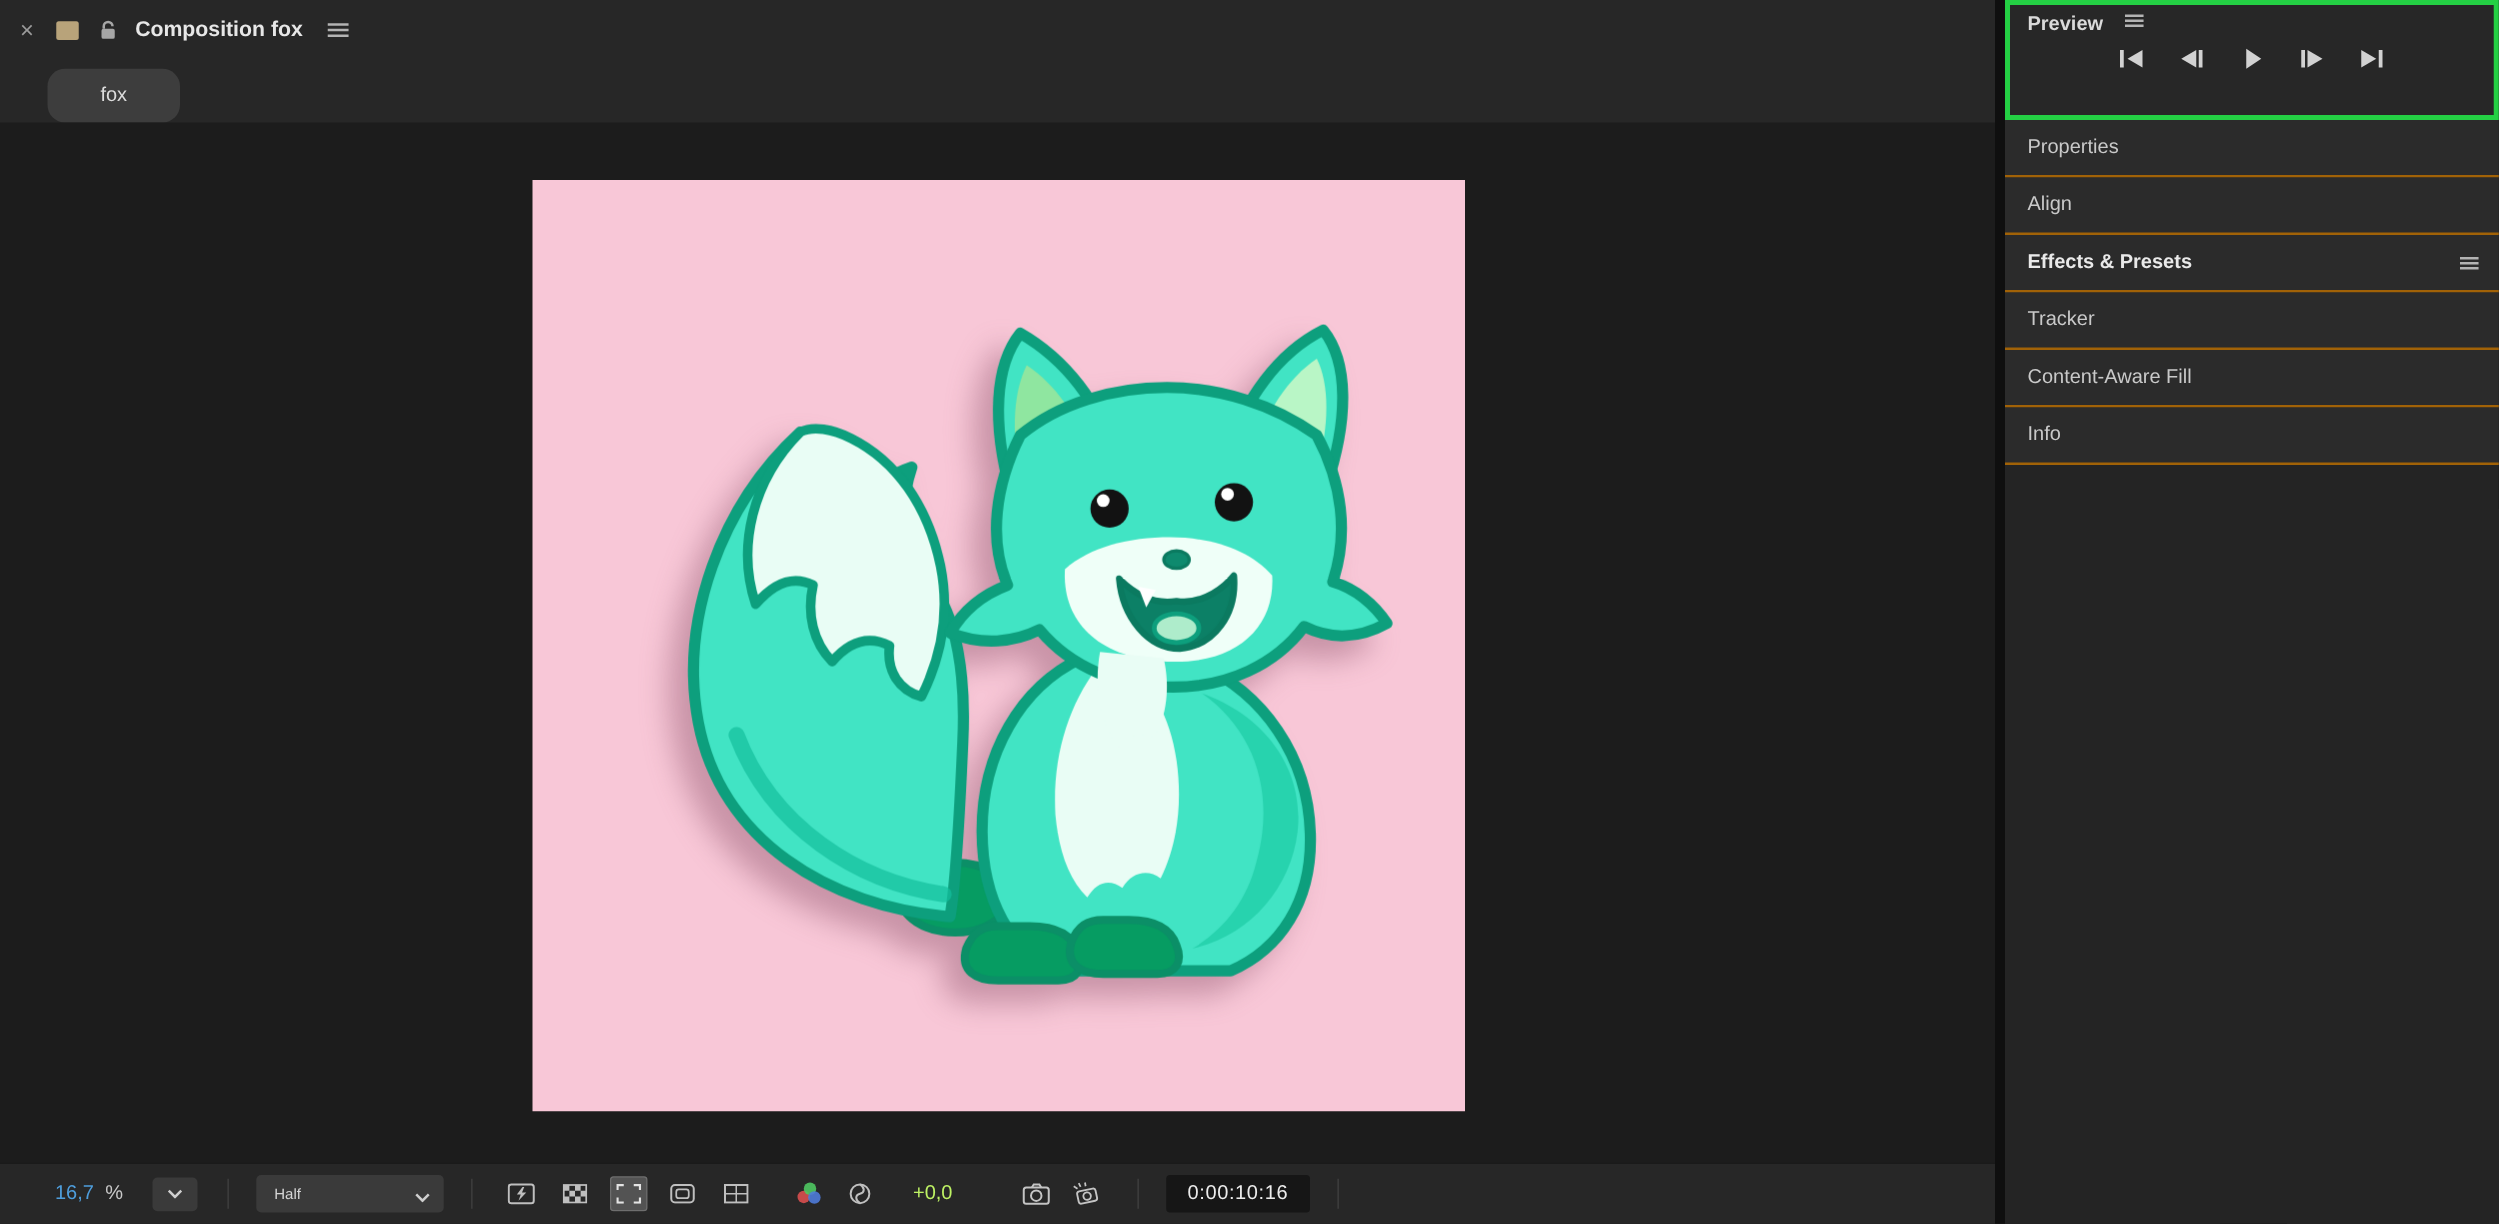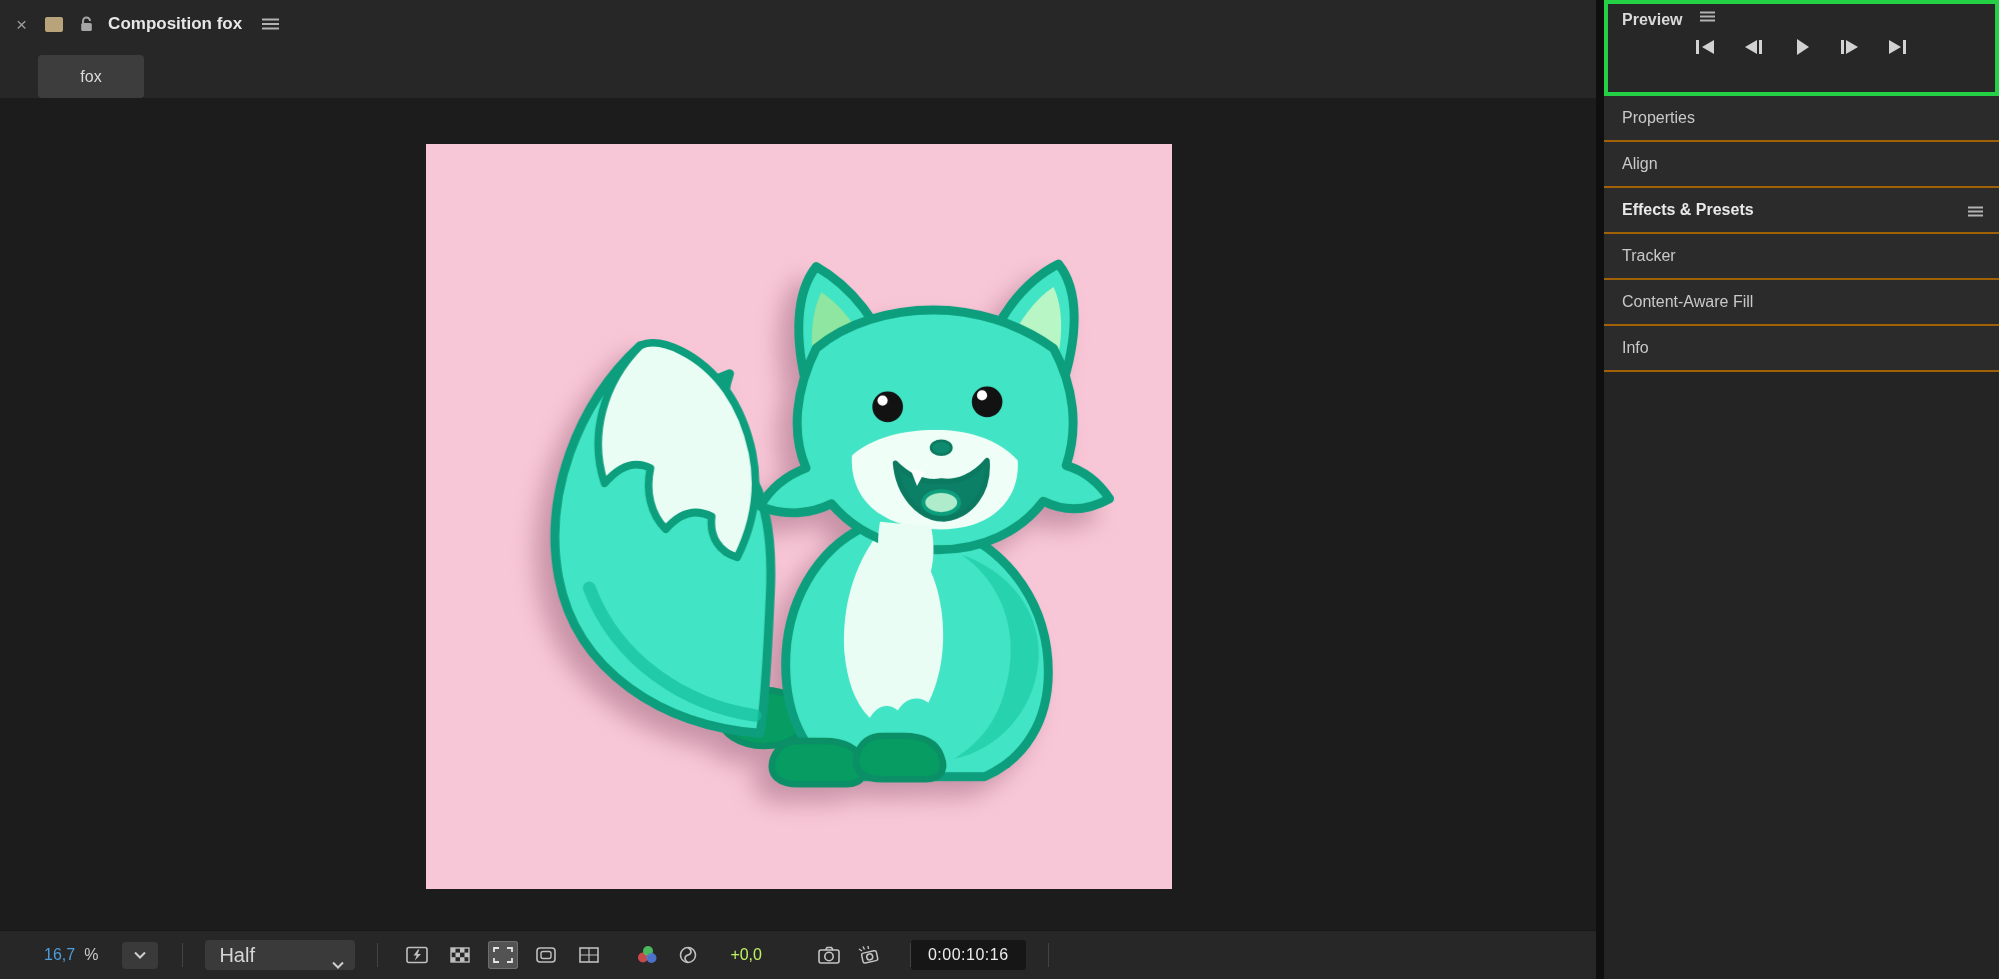--- a/index.html
+++ b/index.html
@@ -11,43 +11,43 @@
   
   .comp-panel{position:absolute;left:0;top:0;width:1596px;height:979px;background:#272727;}
   .comp-topbar{position:absolute;left:0;top:0;right:0;height:48px;display:flex;align-items:center;padding-left:16px;}
   .close-x{color:#9b9b9b;font-size:19px;line-height:1;cursor:default;}
   .swatch{width:18px;height:15px;background:#b8a37a;border-radius:2px;margin-left:18px;}
   .lock-ic{margin-left:16px;display:flex;align-items:center;}
   .comp-title{margin-left:14px;font-size:17px;font-weight:700;color:#e7e7e7;}
   .bar-menu{margin-left:20px;display:flex;align-items:center;}
 
   .tab{position:absolute;left:38px;top:55px;width:106px;height:43px;background:#3d3d3d;
-       border-radius:4px;display:flex;align-items:center;justify-content:center;
+       border-radius:14px;display:flex;align-items:center;justify-content:center;
        color:#dcdcdc;font-size:16px;}
 
   .viewport{position:absolute;left:0;top:98px;width:1596px;height:833px;background:#1c1c1c;}
   .canvas{position:absolute;left:426px;top:46px;width:746px;height:745px;background:#f8c7d7;}
   .canvas svg{display:block;width:100%;height:100%;}
 
   
   .comp-toolbar{position:absolute;left:0;bottom:0;width:1776px;height:48px;background:#272727;
                 border-top:1px solid #171717;display:flex;align-items:center;}
   .tb-sep{width:1px;height:24px;background:#434343;}
   .zoom-val{color:#4e9ddb;font-size:16px;margin-left:44px;}
   .zoom-pct{color:#c9c9c9;font-size:16px;margin-left:9px;}
   .dd-btn{margin-left:24px;width:36px;height:27px;background:#3a3a3a;border-radius:4px;
           display:flex;align-items:center;justify-content:center;}
   .res-dd{margin-left:22px;width:150px;height:30px;background:#3a3a3a;border-radius:4px;
-          display:flex;align-items:center;color:#d5d5d5;font-size:20px;position:relative;}
+          display:flex;align-items:center;color:#d5d5d5;font-size:12px;position:relative;}
   .res-dd .lbl{margin-left:14px;}
   .res-dd .chev{position:absolute;right:11px;top:11px;}
   .ic-btn{width:30px;height:28px;display:flex;align-items:center;justify-content:center;border-radius:3px;}
   .ic-btn.active{background:#535353;box-shadow:0 0 0 1px #6e6e6e inset;}
   .expo-val{color:#bef264;font-size:16px;margin-left:27px;text-align:right;}
-  .timecode{background:#161616;border-radius:3px;padding:6px 17px;
+  .timecode{margin-left:22px;background:#161616;border-radius:3px;padding:6px 17px;
             color:#ececec;font-size:16px;letter-spacing:.5px;}
 
   
   .divider{position:absolute;left:1596px;top:0;width:8px;height:979px;background:#0f0f0f;}
   .right-panel{position:absolute;left:1604px;top:0;width:395px;height:979px;background:#242424;}
   .preview-box{position:relative;height:96px;background:#272727;border:4px solid #24d044;box-sizing:border-box;}
   .preview-head{display:flex;align-items:flex-start;margin:7px 0 0 14px;}
   .preview-title{color:#dadada;font-size:16px;font-weight:700;}
   .preview-menu{margin-left:18px;display:flex;align-items:center;}
   .transport{display:flex;justify-content:center;gap:16px;margin-top:7px;}

